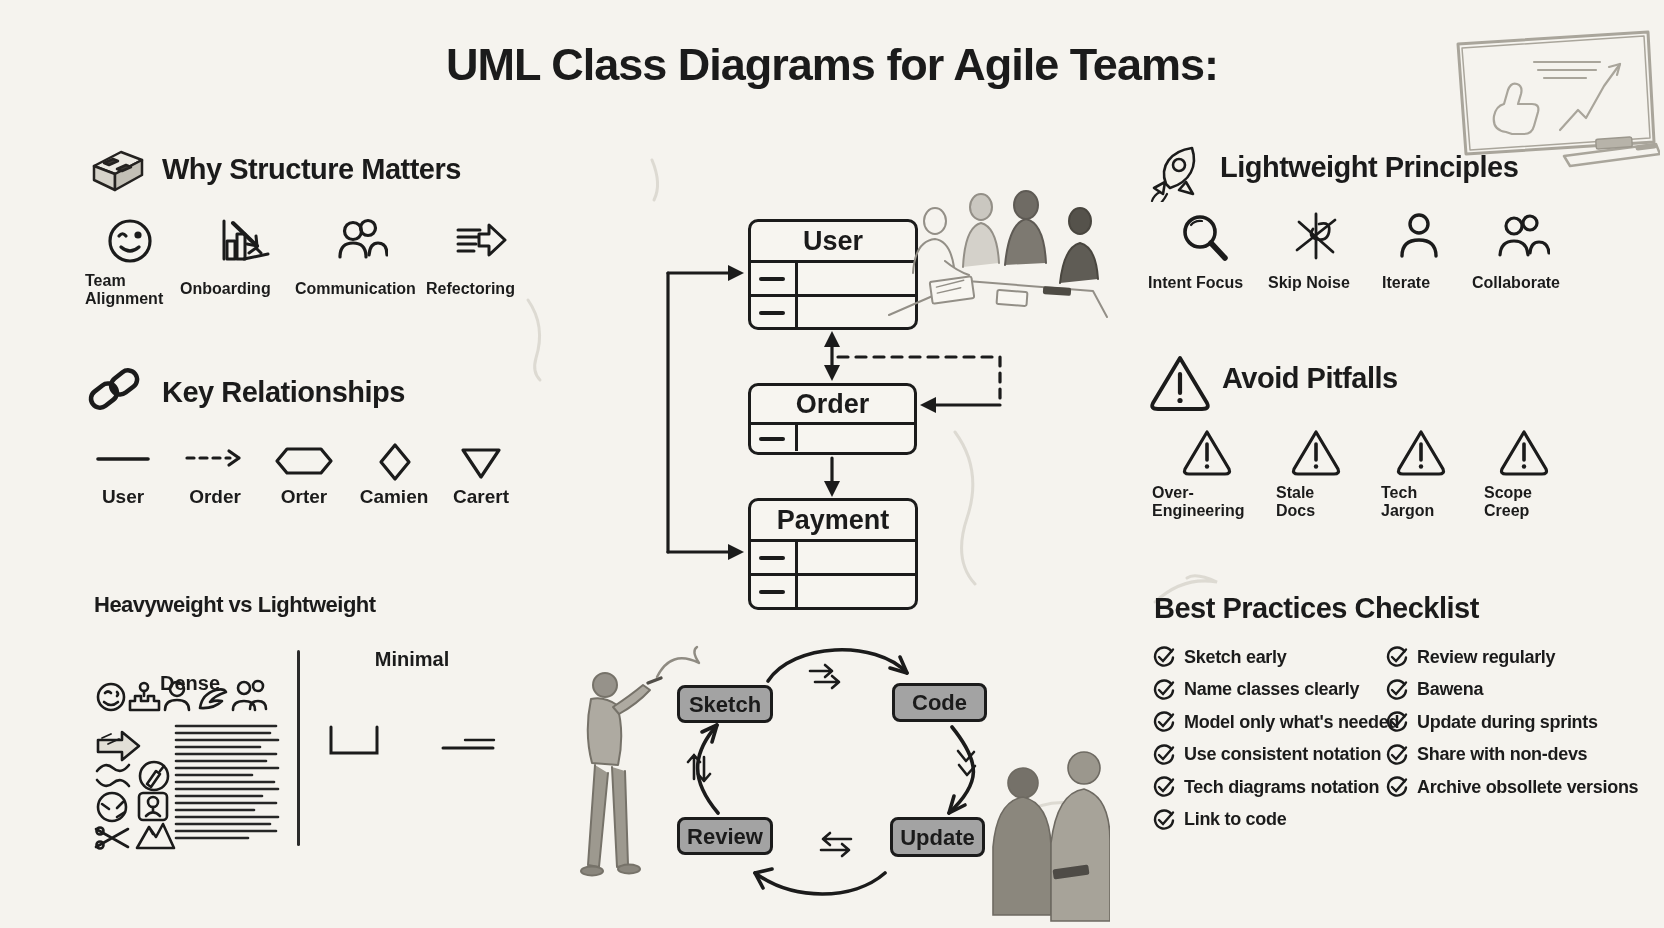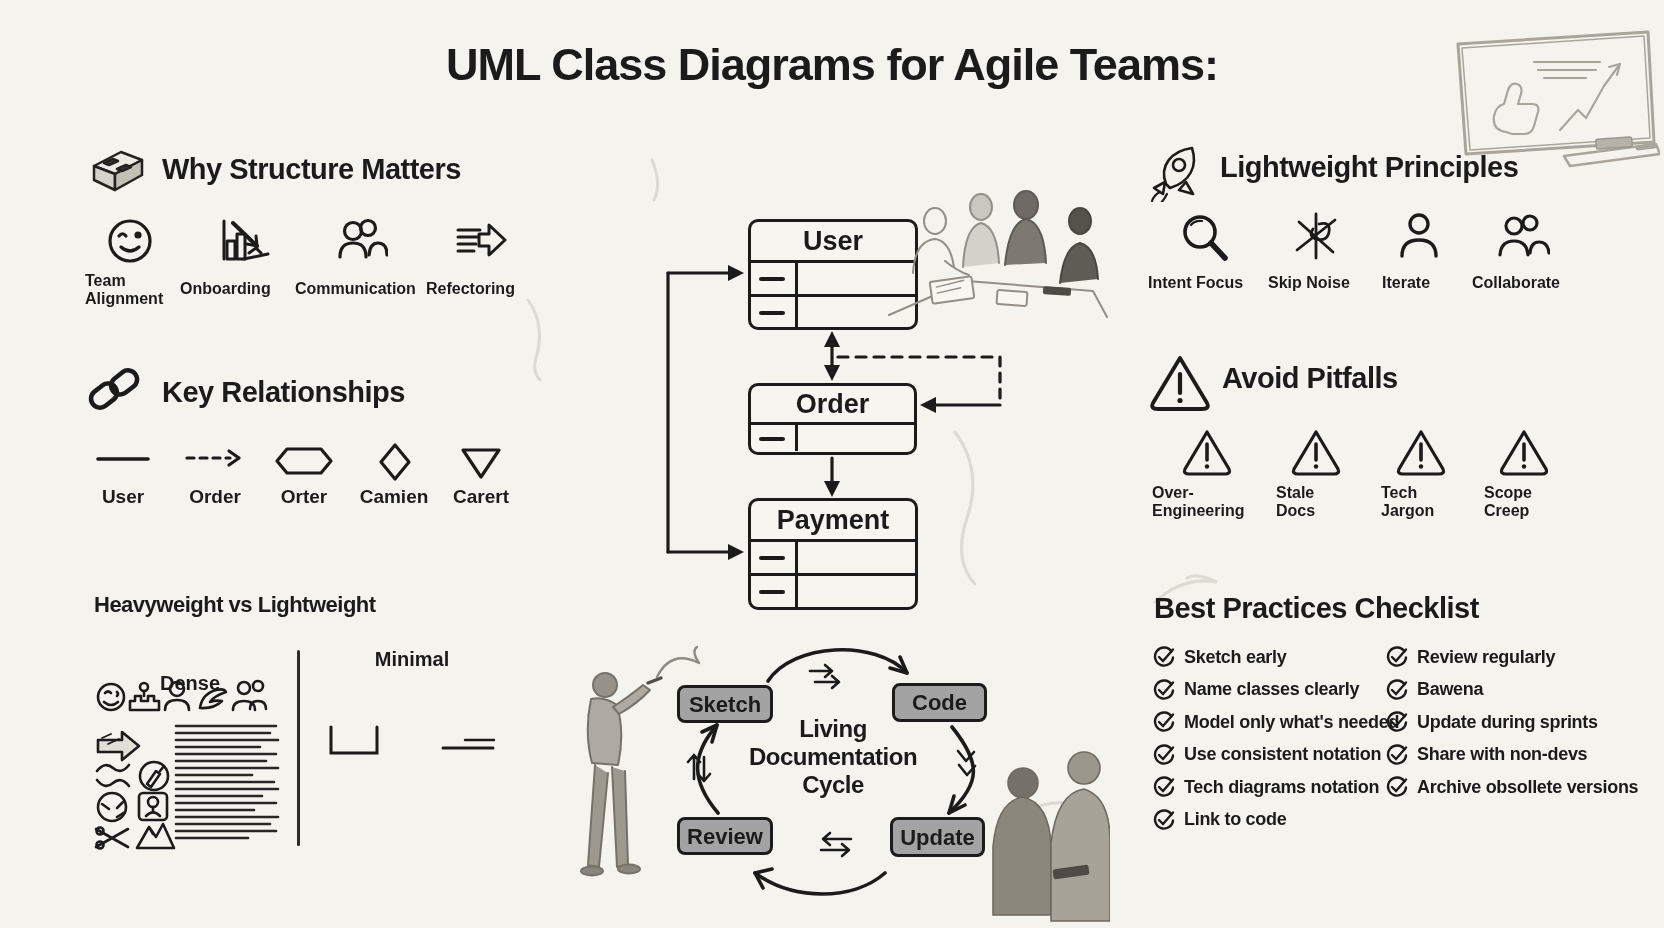--- a/index.html
+++ b/index.html
@@ -356,25 +356,20 @@
           <path d="M149,142 v24 M149,166 l-6,-7 M149,166 l6,-7"></path>
         </g>
       </g>
     </svg>
 
     <div class="cycle-box" style="left:122px;top:70px;width:96px;height:38px;line-height:33px">Sketch</div>
     <div class="cycle-box" style="left:337px;top:68px;width:95px;height:39px;line-height:34px">Code</div>
     <div class="cycle-box" style="left:335px;top:202px;width:95px;height:40px;line-height:35px">Update</div>
     <div class="cycle-box" style="left:122px;top:202px;width:96px;height:38px;line-height:33px">Review</div>
 
-    <div class="cycle-center">
-      <div>Living</div>
-      <div>Documentation</div>
-      <div>Cycle</div>
-    </div>
   </div>
 
   <div>
     <svg class="abs" style="left:1150px;top:140px" width="60" height="62" viewBox="0 0 60 62">
       <g fill="none" stroke="#1b1b1b" stroke-width="2.6" stroke-linecap="round" stroke-linejoin="round">
         <path d="M16,44 C9,26 21,11 42,8 C48,26 40,42 20,48 Z" fill="#f3f1ea"></path>
         <circle cx="29" cy="25" r="6"></circle>
         <path d="M15,42 L4,48 L13,54 Z" fill="#f3f1ea"></path>
         <path d="M36,42 L43,54 L29,50 Z" fill="#f3f1ea"></path>
         <path d="M10,52 q-6,3 -8,9 M17,54 q-3,6 -7,10" stroke-width="2.2"></path>

